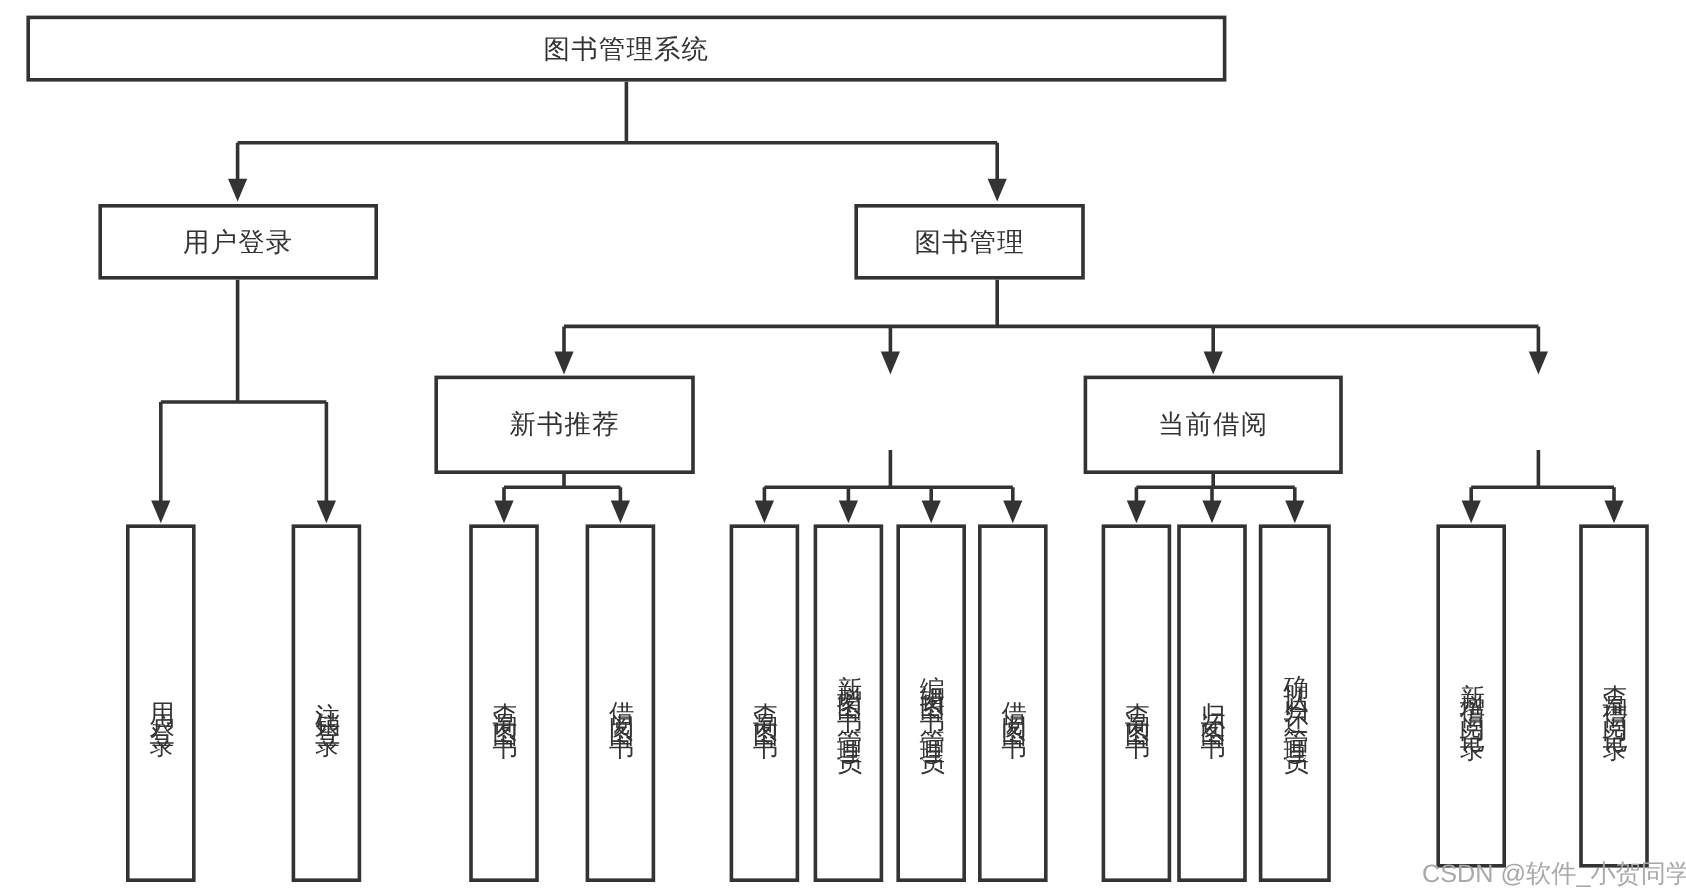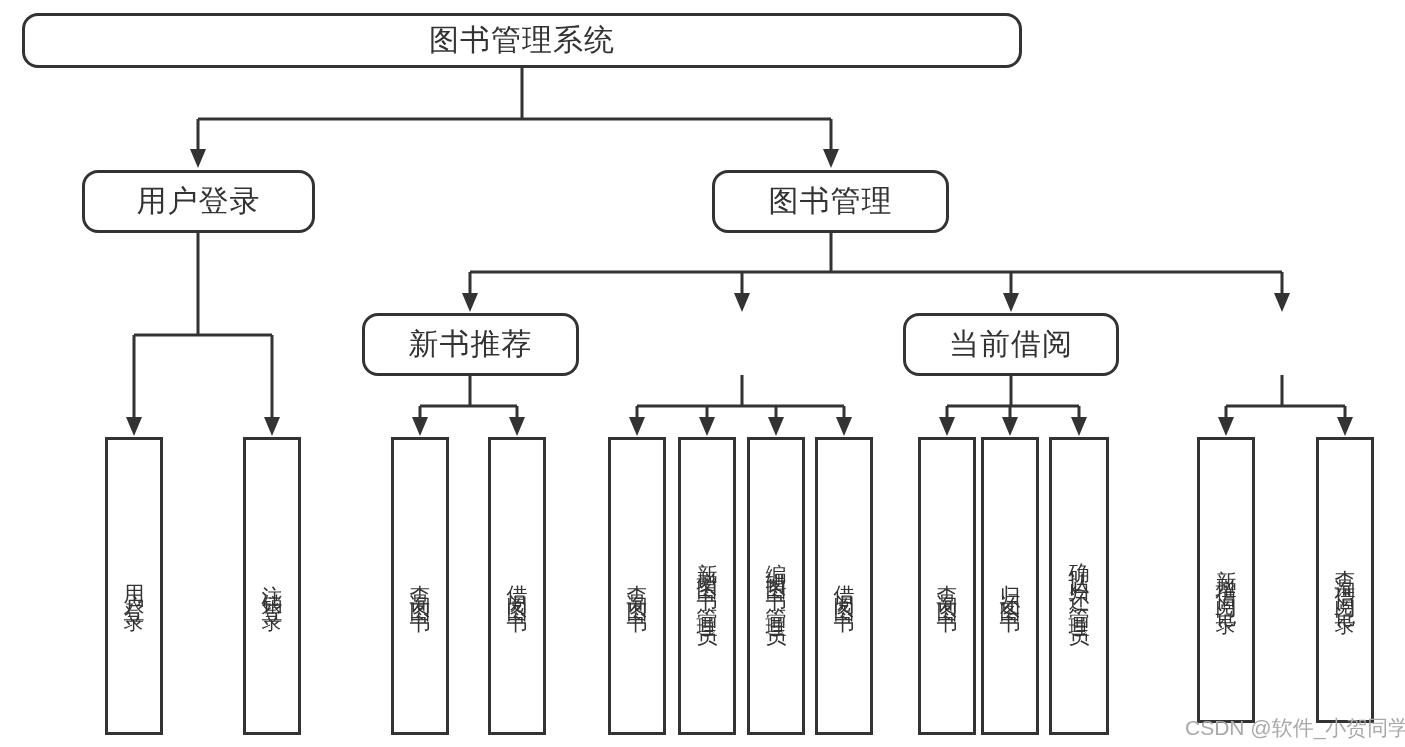--- a/index.html
+++ b/index.html
@@ -26,27 +26,26 @@
     box-sizing: border-box;
     border: 3px solid #333333;
     background: #ffffff;
     display: flex;
     align-items: center;
     justify-content: center;
     color: #333333;
     z-index: 2;
   }
   .hbox {
-    font-size: 30px;
+    font-size: 22px;
     letter-spacing: 1px;
-    border-radius: 16px;
   }
   .root  { left: 22px;  top: 13px;  width: 1000px; height: 55px; }
   .lvl2  { top: 170px; height: 63px; }
-  .lvl3  { top: 313px; height: 63px; }
+  .lvl3  { top: 313px; height: 82px; }
   .vbox  { top: 437px; height: 298px; }
   .vbox.short { height: 286px; }
   .vtext {
     writing-mode: vertical-rl;
     text-orientation: mixed;
     font-size: 21px;
     letter-spacing: 9px;
     color: #333333;
     white-space: nowrap;
   }
@@ -85,21 +84,21 @@
              M1218 417 L1234 417 L1226 436 Z  M1337 417 L1353 417 L1345 436 Z"></path>
   </svg>
 
   <div class="box hbox root">
     <span>图书管理系统</span>
   </div>
 
   <div class="box hbox lvl2" style="left:82px;width:233px">
     <span>用户登录</span>
   </div>
-  <div class="box hbox lvl2" style="left:712px;width:237px">
+  <div class="box hbox lvl2" style="left:712px;width:192px">
     <span>图书管理</span>
   </div>
 
   <div class="box hbox lvl3" style="left:362px;width:217px">
     <span>新书推荐</span>
   </div>
   <div class="box hbox lvl3" style="left:903px;width:216px">
     <span>当前借阅</span>
   </div>
 

